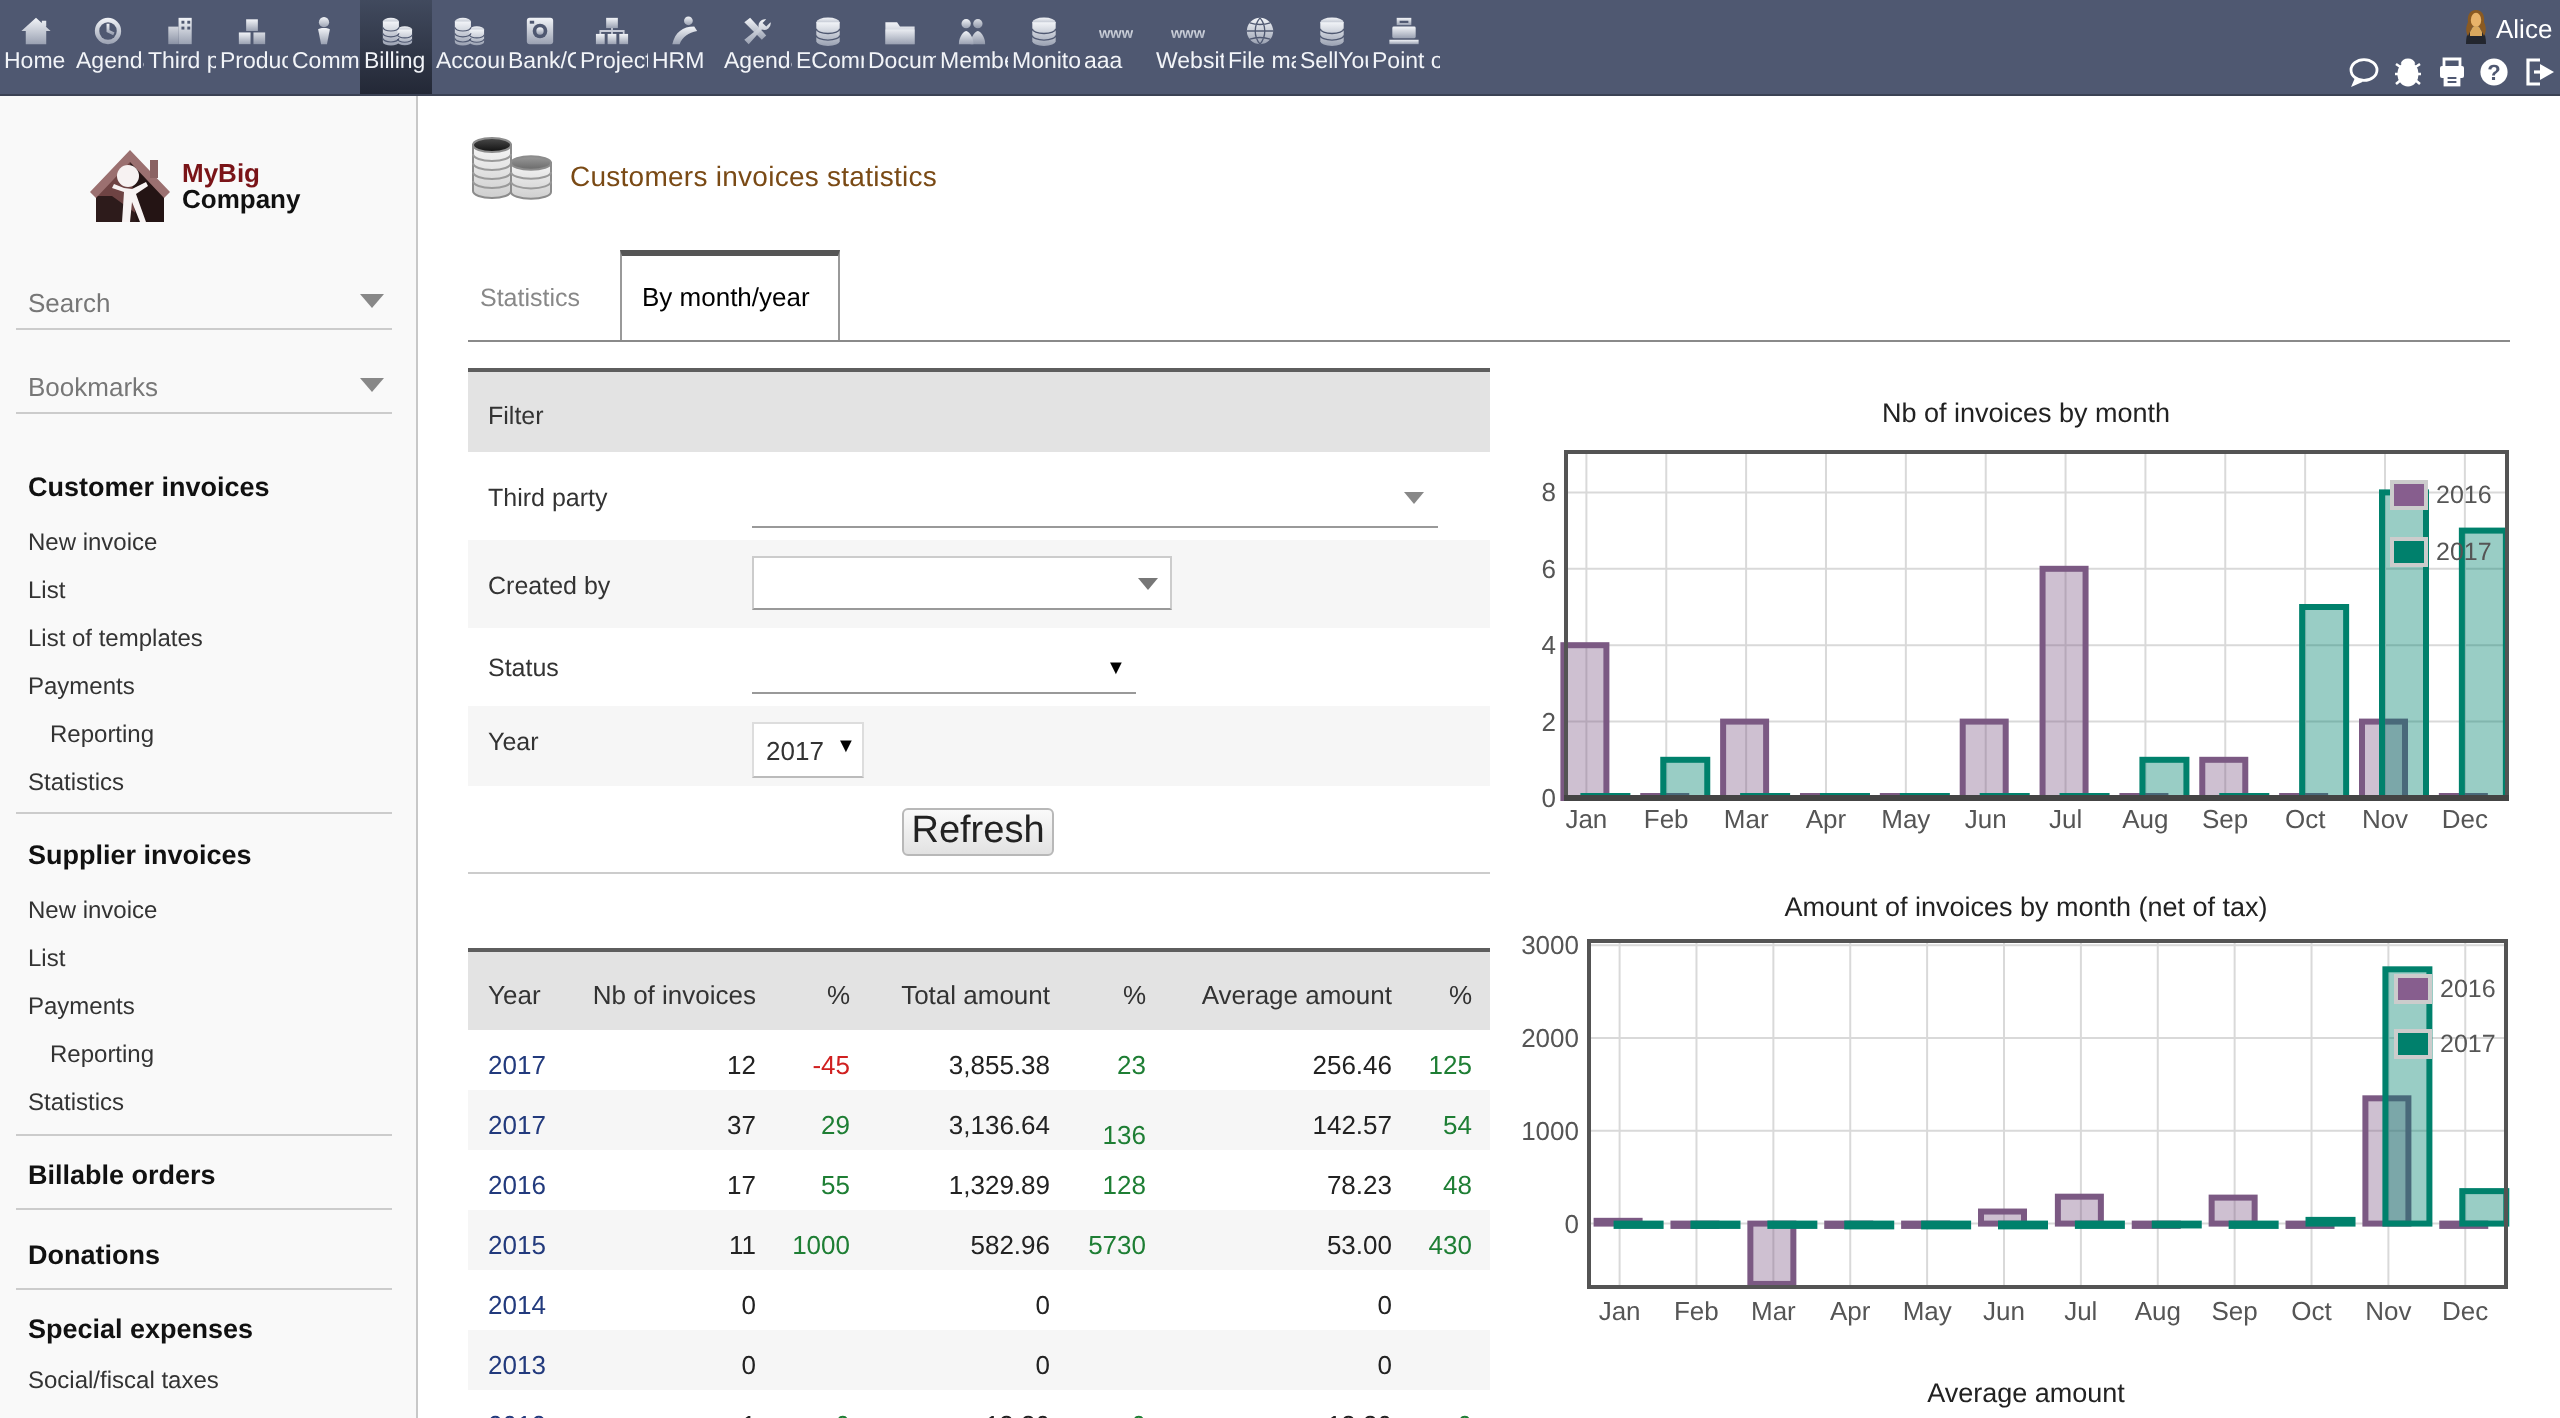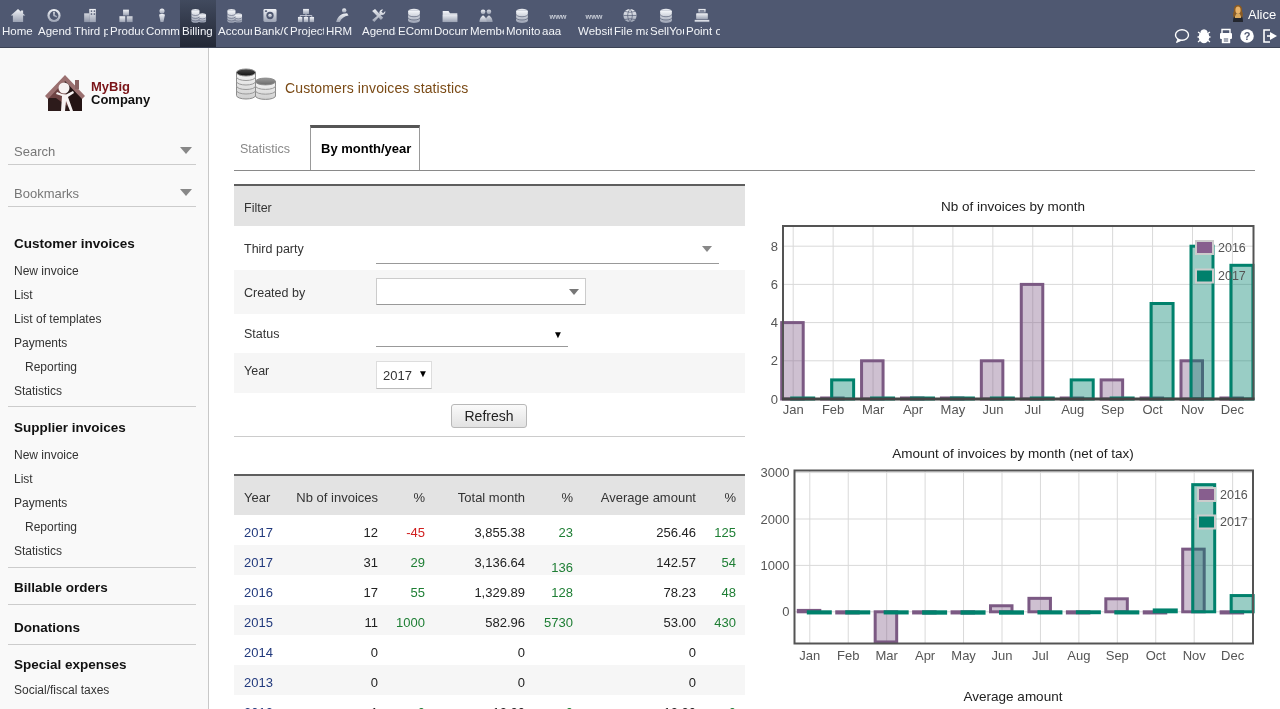--- a/index.html
+++ b/index.html
@@ -27,21 +27,21 @@
 #fhead{position:absolute;left:234px;top:184px;width:511px;height:42px;background:#e3e3e3;border-top:2px solid #5e5e5e}
 .frow{position:absolute;left:234px;width:511px}
 
 #dhead{position:absolute;left:234px;top:474px;width:511px;height:41px;background:#e3e3e3;border-top:2px solid #5e5e5e}
 .drow{position:absolute;left:234px;width:511px;height:30px}
 .dc{position:absolute;font-size:13px;color:#222}
 .num{text-align:left}
 .grn{color:#1e7e34}
 .red{color:#d02020}
 .yr{color:#223a7d}
-#refresh{position:absolute;left:451px;top:404px;width:76px;height:24px;background:linear-gradient(#fafafa,#e2e2e2);border:1px solid #b8b8b8;border-radius:3px;font-size:14px;color:#222;text-align:center;line-height:22px}
+#refresh{position:absolute;left:451px;top:404px;width:76px;height:24px;background:linear-gradient(#fafafa,#e2e2e2);border:1px solid #b8b8b8;border-radius:3px;font-size:19px;color:#222;text-align:center;line-height:22px}
 </style></head>
 <body>
 <div id="topbar">
 <svg width="0" height="0" style="position:absolute">
       <defs>
         <linearGradient id="gi" x1="0" y1="0" x2="0" y2="1">
           <stop offset="0" stop-color="#f2f4f8"></stop>
           <stop offset=".55" stop-color="#c2c7d2"></stop>
           <stop offset="1" stop-color="#9aa1b2"></stop>
         </linearGradient>
@@ -326,21 +326,21 @@
   </g>
   <g stroke="#9a9a9a" stroke-width="1" fill="none">
     <path d="M20.5 20 a10 3.4 0 0 0 20 0"></path>
       <path d="M20.5 24.8 a10 3.4 0 0 0 20 0"></path>
   </g>
 </svg>
 <div id="ttl">Customers invoices statistics</div>
 
 <div class="tabtxt" style="left:240px;top:142px;color:#888;font-size:12.5px">Statistics</div>
 <div id="tabbox"></div>
-<div class="tabtxt" style="left:321px;top:141px;font-weight:bold;color:#000">By month/year</div>
+<div class="tabtxt" style="left:321px;top:141px;font-weight:normal;color:#000">By month/year</div>
 <div id="tabline"></div>
 
 <div id="fhead"></div>
 <div class="fcell" style="left:244px;top:201px">Filter</div>
 <div class="frow" style="top:226px;height:44px;background:#fff"></div>
 <div class="frow" style="top:270px;height:44px;background:#f6f6f6"></div>
 <div class="frow" style="top:314px;height:39px;background:#fff"></div>
 <div class="frow" style="top:353px;height:40px;background:#f6f6f6"></div>
 <div class="frow" style="top:393px;height:44px;background:#fff;border-bottom:1px solid #ccc"></div>
 <div class="fcell" style="left:244px;top:242px">Third party</div>
@@ -362,33 +362,33 @@
 <div class="drow" style="top:515px;background:#fff"></div>
 <div class="drow" style="top:545px;background:#f6f6f6"></div>
 <div class="drow" style="top:575px;background:#fff"></div>
 <div class="drow" style="top:605px;background:#f6f6f6"></div>
 <div class="drow" style="top:635px;background:#fff"></div>
 <div class="drow" style="top:665px;background:#f6f6f6"></div>
 <div class="drow" style="top:695px;background:#fff"></div>
 <div class="dc" style="left:244px;top:490px;transform:none;color:#333">Year</div>
 <div class="dc num" style="right:902px;top:490px;transform:none;color:#333">Nb of invoices</div>
 <div class="dc num" style="right:855px;top:490px;transform:none;color:#333">%</div>
-<div class="dc num" style="right:755px;top:490px;transform:none;color:#333">Total month</div>
+<div class="dc num" style="right:755px;top:490px;transform:none;color:#333">Total amount</div>
 <div class="dc num" style="right:707px;top:490px;transform:none;color:#333">%</div>
 <div class="dc num" style="right:584px;top:490px;transform:none;color:#333">Average amount</div>
 <div class="dc num" style="right:544px;top:490px;transform:none;color:#333">%</div>
 <div class="dc yr" style="left:244px;top:525px;transform:none">2017</div>
 <div class="dc num" style="right:902px;top:525px;transform:none">12</div>
 <div class="dc num red" style="right:855px;top:525px;transform:none">-45</div>
 <div class="dc num" style="right:755px;top:525px;transform:none">3,855.38</div>
 <div class="dc num grn" style="right:707px;top:525px;transform:none">23</div>
 <div class="dc num" style="right:584px;top:525px;transform:none">256.46</div>
 <div class="dc num grn" style="right:544px;top:525px;transform:none">125</div>
 <div class="dc yr" style="left:244px;top:555px;transform:none">2017</div>
-<div class="dc num" style="right:902px;top:555px;transform:none">31</div>
+<div class="dc num" style="right:902px;top:555px;transform:none">37</div>
 <div class="dc num grn" style="right:855px;top:555px;transform:none">29</div>
 <div class="dc num" style="right:755px;top:555px;transform:none">3,136.64</div>
 <div class="dc num grn" style="right:707px;top:560px;transform:none">136</div>
 <div class="dc num" style="right:584px;top:555px;transform:none">142.57</div>
 <div class="dc num grn" style="right:544px;top:555px;transform:none">54</div>
 <div class="dc yr" style="left:244px;top:585px;transform:none">2016</div>
 <div class="dc num" style="right:902px;top:585px;transform:none">17</div>
 <div class="dc num grn" style="right:855px;top:585px;transform:none">55</div>
 <div class="dc num" style="right:755px;top:585px;transform:none">1,329.89</div>
 <div class="dc num grn" style="right:707px;top:585px;transform:none">128</div>

